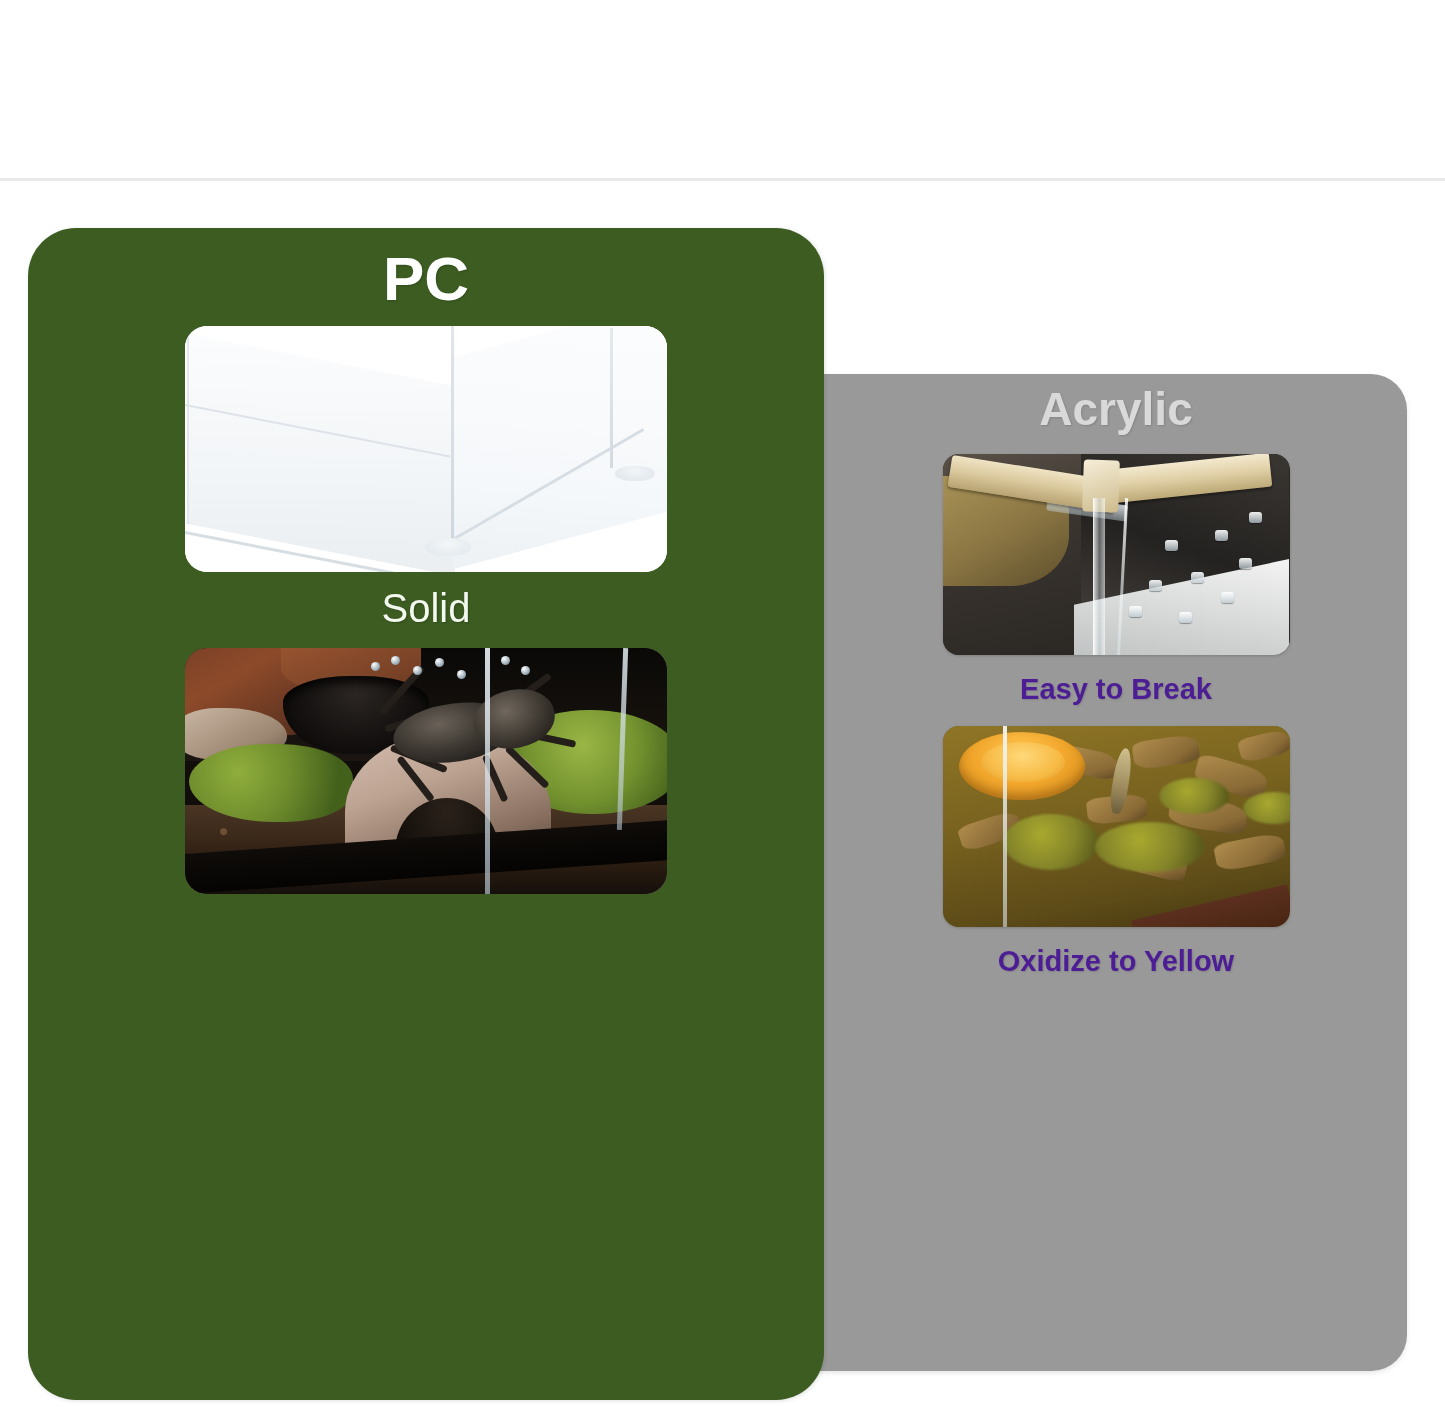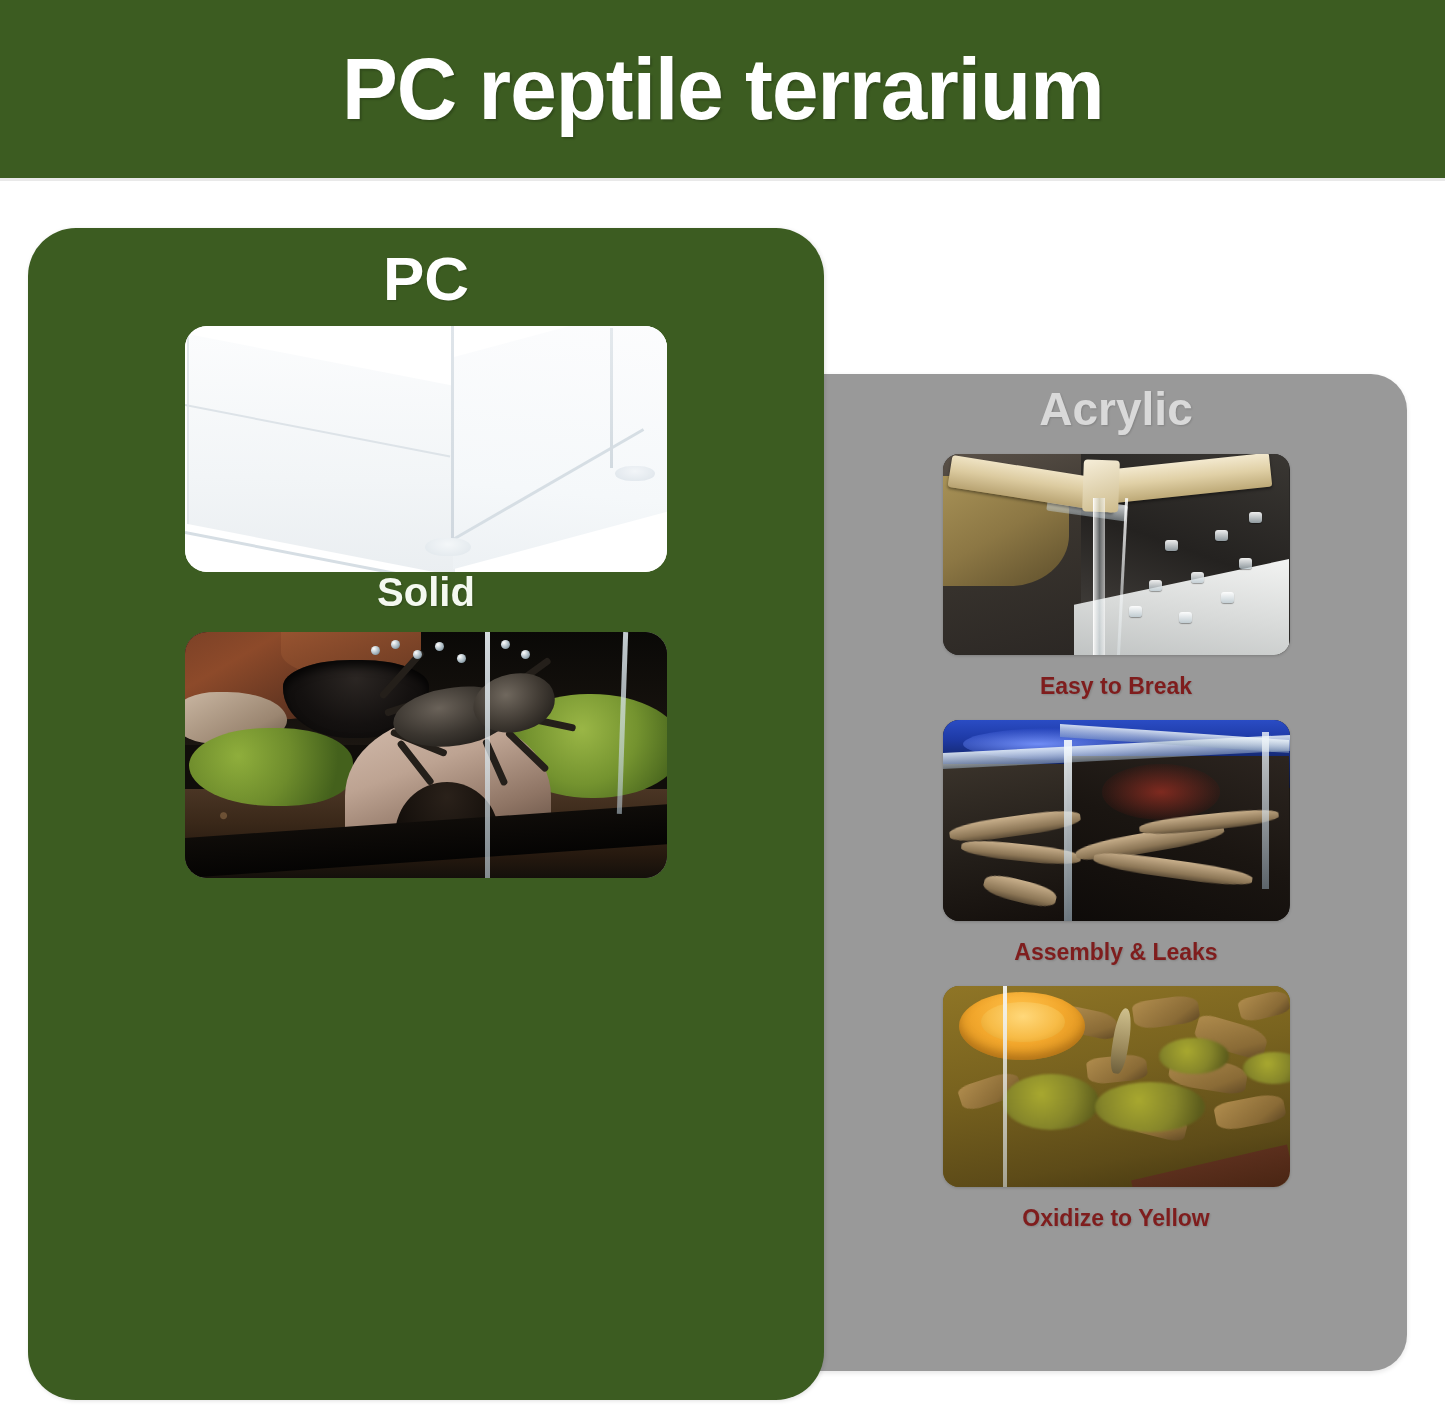--- a/index.html
+++ b/index.html
@@ -82,22 +82,22 @@
   .acrylic-item { display: flex; flex-direction: column; align-items: center; }
   .acrylic-photo {
     width: 347px;
     height: 201px;
     border-radius: 16px;
     overflow: hidden;
     position: relative;
     box-shadow: 0 1px 3px rgba(0,0,0,0.18);
   }
   .acrylic-caption {
-    color: #7f1d1d;
-    font-size: 23px;
+    color: #4c1d95;
+    font-size: 29px;
     font-weight: bold;
     line-height: 1;
     margin-top: 20px;
     margin-bottom: 22px;
     text-shadow: 1px 1px 2px rgba(0,0,0,0.14);
     white-space: nowrap;
   }
 
   
   .panel-pc {
@@ -128,22 +128,23 @@
     width: 482px;
     height: 246px;
     border-radius: 22px;
     overflow: hidden;
     position: relative;
     background: #ffffff;
   }
   .pc-caption {
     color: #f4f9f0;
     font-size: 40px;
-    font-weight: bold;
+    font-weight: normal;
     line-height: 1;
+    margin-top: 16px;
     margin-bottom: 20px;
     text-shadow: 1px 1px 2px rgba(0,0,0,0.20);
     white-space: nowrap;
   }
 
   
 
   
   .art-solid { position:absolute; inset:0; background:#ffffff; }
   .art-solid .face-left {
@@ -486,23 +487,20 @@
     position:absolute; right:-10px; bottom:-14px; width:46%; height:58px;
     background:linear-gradient(180deg,#5b2f1d,#42210f);
     transform: rotate(-13deg); transform-origin:right bottom;
   }
 </style>
 </head>
 <body>
 
 <div id="root">
 
-  <div class="header-banner">
-    <div class="header-title">PC reptile terrarium</div>
-  </div>
   <div class="header-rule"></div>
 
   <div class="panel-acrylic">
     <div class="panel-acrylic-inner">
 
       <div class="acrylic-heading">Acrylic</div>
 
       <div class="acrylic-item">
         <div class="acrylic-photo">
           <div class="art-break">
@@ -523,42 +521,20 @@
             <div class="clip" style="left:206px;top:126px;"></div>
             <div class="clip" style="left:186px;top:152px;"></div>
             <div class="clip" style="left:306px;top:58px;"></div>
             <div class="clip" style="left:236px;top:158px;"></div>
             <div class="clip" style="left:278px;top:138px;"></div>
           </div>
         </div>
         <div class="acrylic-caption">Easy to Break</div>
       </div>
 
-      <div class="acrylic-item">
-        <div class="acrylic-photo">
-          <div class="art-assy">
-            <div class="bluetop"></div>
-            <div class="glare"></div>
-            <div class="body-l"></div>
-            <div class="body-r"></div>
-            <div class="red-glow"></div>
-            <div class="root" style="left:6px;  top:96px;  width:132px; height:20px; transform:rotate(-8deg);"></div>
-            <div class="root" style="left:18px; top:124px; width:120px; height:17px; transform:rotate(6deg);"></div>
-            <div class="root" style="left:132px;top:112px; width:150px; height:20px; transform:rotate(-10deg);"></div>
-            <div class="root" style="left:150px;top:140px; width:160px; height:18px; transform:rotate(8deg);"></div>
-            <div class="root" style="left:196px;top:94px;  width:140px; height:16px; transform:rotate(-6deg);"></div>
-            <div class="root" style="left:40px; top:160px; width:74px;  height:22px; transform:rotate(14deg);"></div>
-            <div class="rim"></div>
-            <div class="rim2"></div>
-            <div class="seam"></div>
-            <div class="seam-r"></div>
-          </div>
-        </div>
-        <div class="acrylic-caption">Assembly &amp; Leaks</div>
-      </div>
 
       <div class="acrylic-item">
         <div class="acrylic-photo">
           <div class="art-oxid">
             <div class="yellow-wash"></div>
             <div class="bark" style="left:120px;top:24px; width:54px;height:26px; transform:rotate(12deg);"></div>
             <div class="bark" style="left:190px;top:12px; width:66px;height:28px; transform:rotate(-8deg);"></div>
             <div class="bark" style="left:252px;top:36px; width:72px;height:30px; transform:rotate(16deg);"></div>
             <div class="bark" style="left:296px;top:8px;  width:50px;height:24px; transform:rotate(-14deg);"></div>
             <div class="bark" style="left:144px;top:70px; width:60px;height:26px; transform:rotate(-6deg);"></div>

